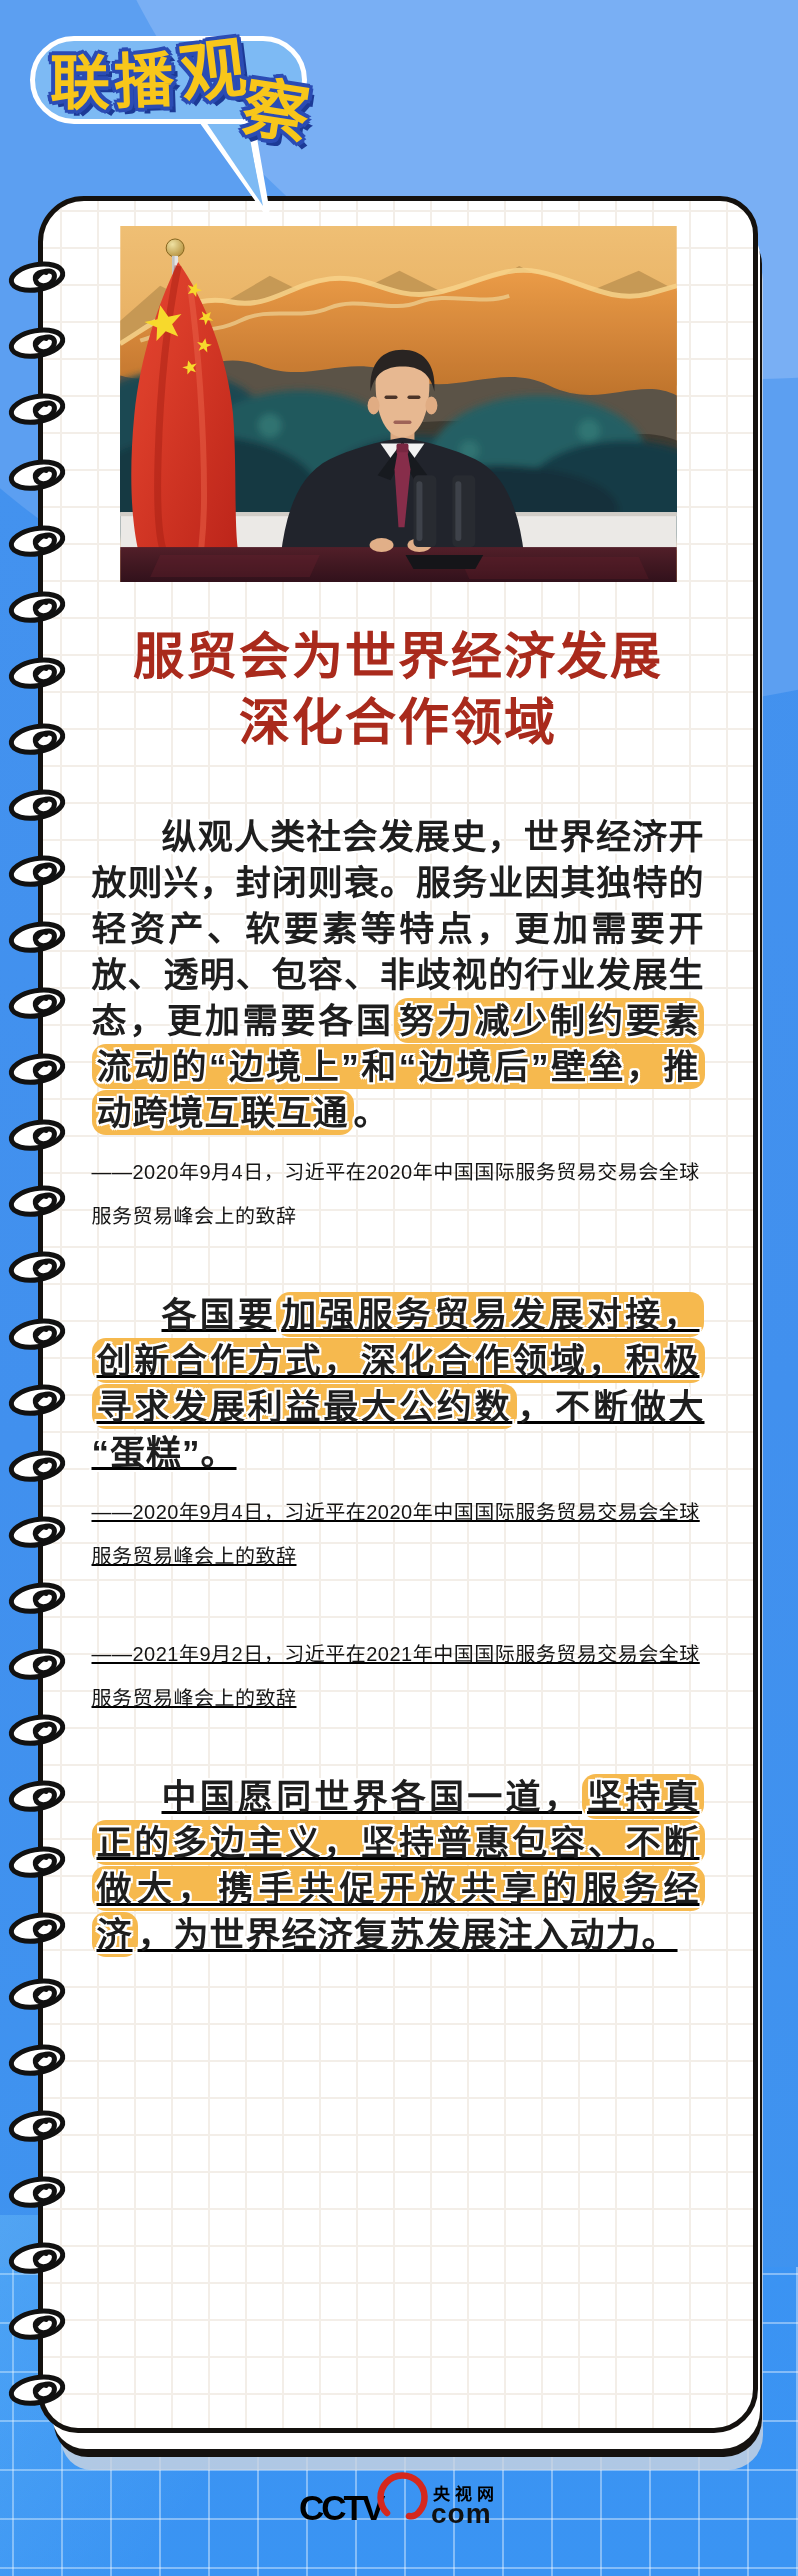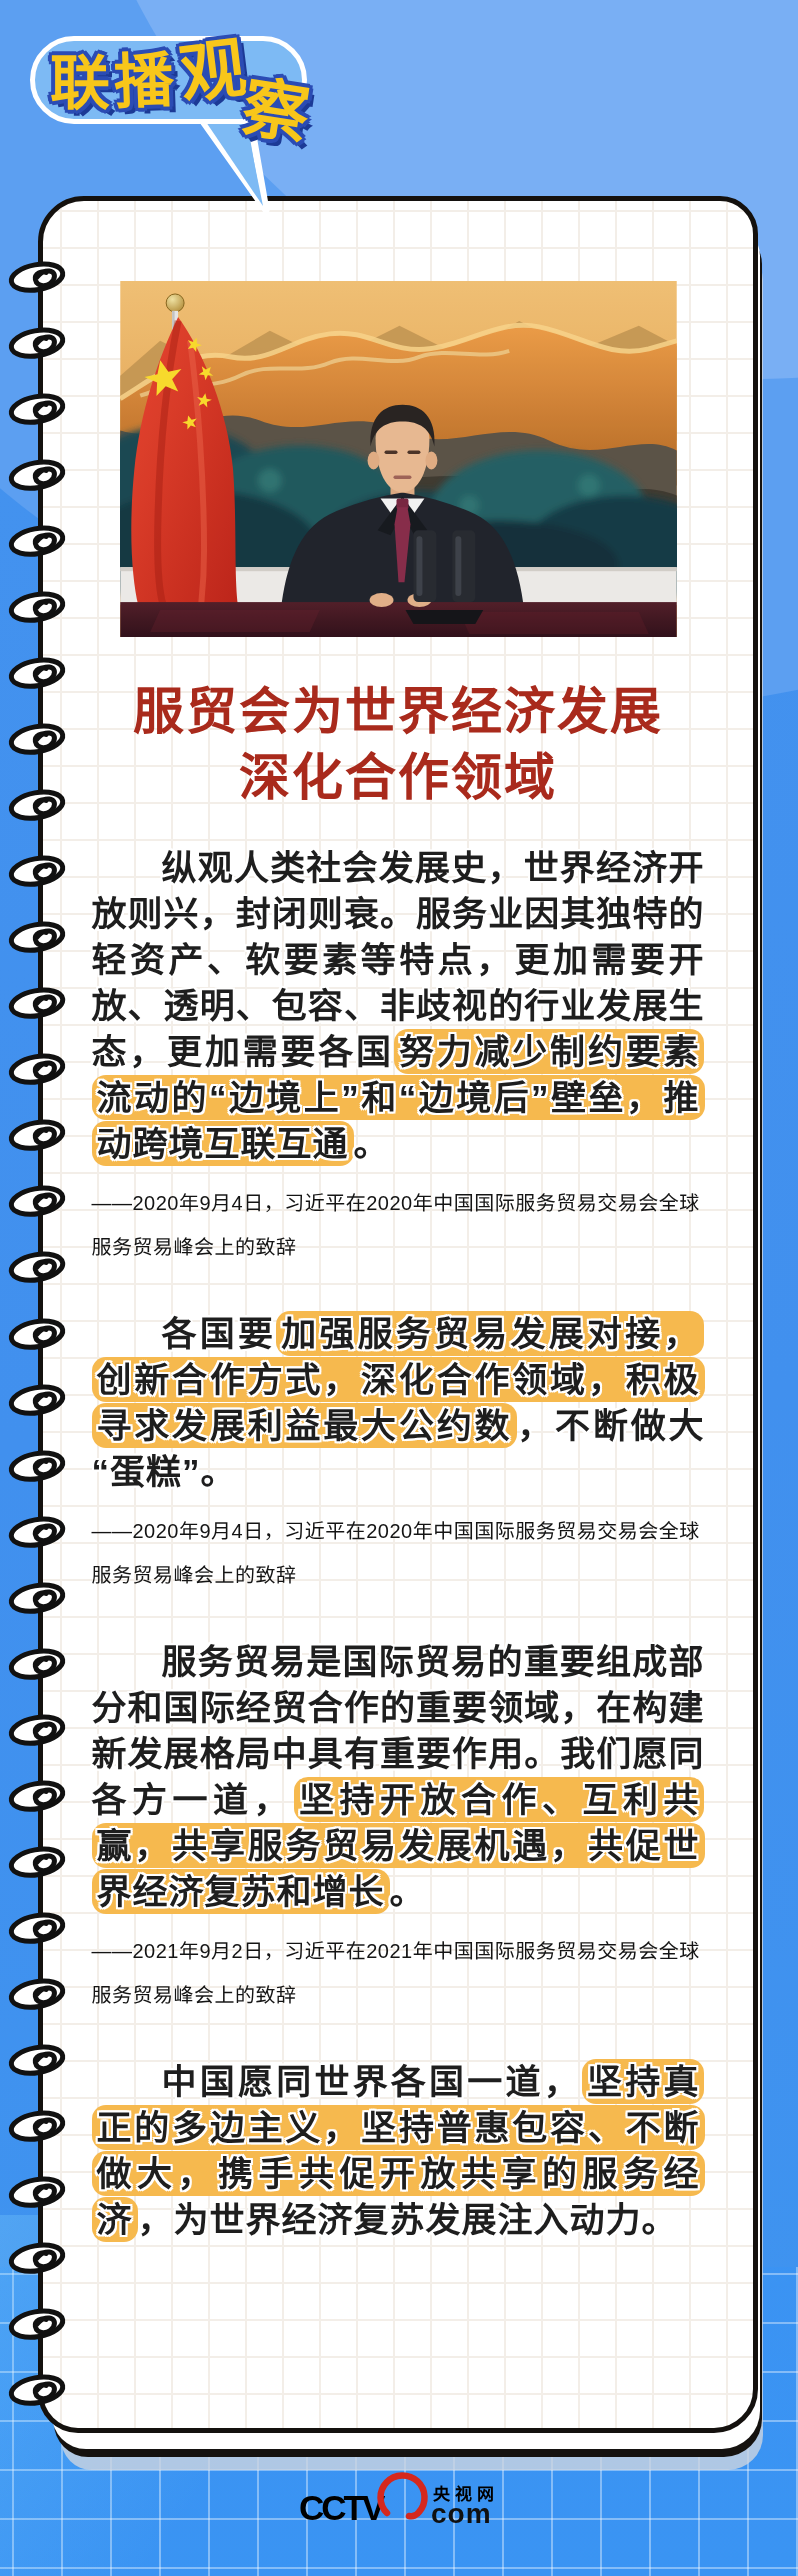--- a/index.html
+++ b/index.html
@@ -50,39 +50,39 @@
     background-color:#fff;
     background-image:
       linear-gradient(#F3EEE8 2px, transparent 2px),
       linear-gradient(90deg,#F3EEE8 2px, transparent 2px);
     background-size:37px 37px; background-position:17px 9px;
     border:5px solid #14110E;
     border-radius:46px 38px 44px 40px;
     box-shadow: 8px 22px 0 -6px #FFFFFF, 10px 30px 0 -6px #15120F, 14px 46px 0 -9px rgba(205,213,224,.8);
     z-index:10;
   }
-  .paper-content{ position:absolute; inset:0; padding-top:80px; border-radius:42px; overflow:hidden; }
+  .paper-content{ position:absolute; inset:0; padding-top:25px; border-radius:42px; overflow:hidden; }
   
   .spiral-binding{
     position:absolute; left:6px; top:261px; height:2145px; width:66px; z-index:20;
     display:flex; flex-direction:column; justify-content:space-between;
   }
   .ring{ width:64px; height:32px; transform:rotate(-10deg); }
   
   .photo-frame{ display:block; width:557px; margin:0 auto; }
   
   .article-title{
     margin-top:42px; text-align:center;
     font-family:"Liberation Serif","DejaVu Serif",serif;
     font-weight:900; font-size:51px; line-height:66px; color:#A92A1C; letter-spacing:2px;
   }
   
   .quote-block{ width:613px; margin:0 auto; }
-  .quote-block.first{ margin-top:34px; }
-  .quote-block + .quote-block{ margin-top:42px; }
+  .quote-block.first{ margin-top:58px; }
+  .quote-block + .quote-block{ margin-top:54px;text-decoration:underline; }
   .quote-text{
     font-size:35px; line-height:46px; font-weight:700; color:#1E1E1E;
     letter-spacing:1px; text-indent:2em; text-align:justify;
   }
   .quote-text span{
     text-shadow:-2px -2px 0 #fff,2px -2px 0 #fff,-2px 2px 0 #fff,2px 2px 0 #fff,
       0 -2px 0 #fff,0 2px 0 #fff,-2px 0 0 #fff,2px 0 0 #fff;
   }
   .quote-text .hl{
     background:#F6B94E; border-radius:14px; padding:3px 5px;
@@ -234,21 +234,20 @@
 
     <section class="quote-block first">
       <p class="quote-text"><span>纵观人类社会发展史，世界经济开放则兴，封闭则衰。服务业因其独特的轻资产、软要素等特点，更加需要开放、透明、包容、非歧视的行业发展生态，更加需要各国</span><span class="hl">努力减少制约要素流动的“边境上”和“边境后”壁垒，推动跨境互联互通</span><span>。</span></p>
       <p class="attribution">——2020年9月4日，习近平在2020年中国国际服务贸易交易会全球服务贸易峰会上的致辞</p>
     </section>
     <section class="quote-block">
       <p class="quote-text"><span>各国要</span><span class="hl">加强服务贸易发展对接，创新合作方式，深化合作领域，积极寻求发展利益最大公约数</span><span>，不断做大“蛋糕”。</span></p>
       <p class="attribution">——2020年9月4日，习近平在2020年中国国际服务贸易交易会全球服务贸易峰会上的致辞</p>
     </section>
     <section class="quote-block">
-      <p class="quote-text"><span>服务贸易是国际贸易的重要组成部分和国际经贸合作的重要领域，在构建新发展格局中具有重要作用。我们愿同各方一道，</span><span class="hl">坚持开放合作、互利共赢，共享服务贸易发展机遇，共促世界经济复苏和增长</span><span>。</span></p>
       <p class="attribution">——2021年9月2日，习近平在2021年中国国际服务贸易交易会全球服务贸易峰会上的致辞</p>
     </section>
     <section class="quote-block">
       <p class="quote-text"><span>中国愿同世界各国一道，</span><span class="hl">坚持真正的多边主义，坚持普惠包容、不断做大，携手共促开放共享的服务经济</span><span>，为世界经济复苏发展注入动力。</span></p>
     </section>
   </div>
 </div>
 
 <div class="spiral-binding">
   <svg class="ring" viewBox="0 0 62 32" xmlns="http://www.w3.org/2000/svg">

